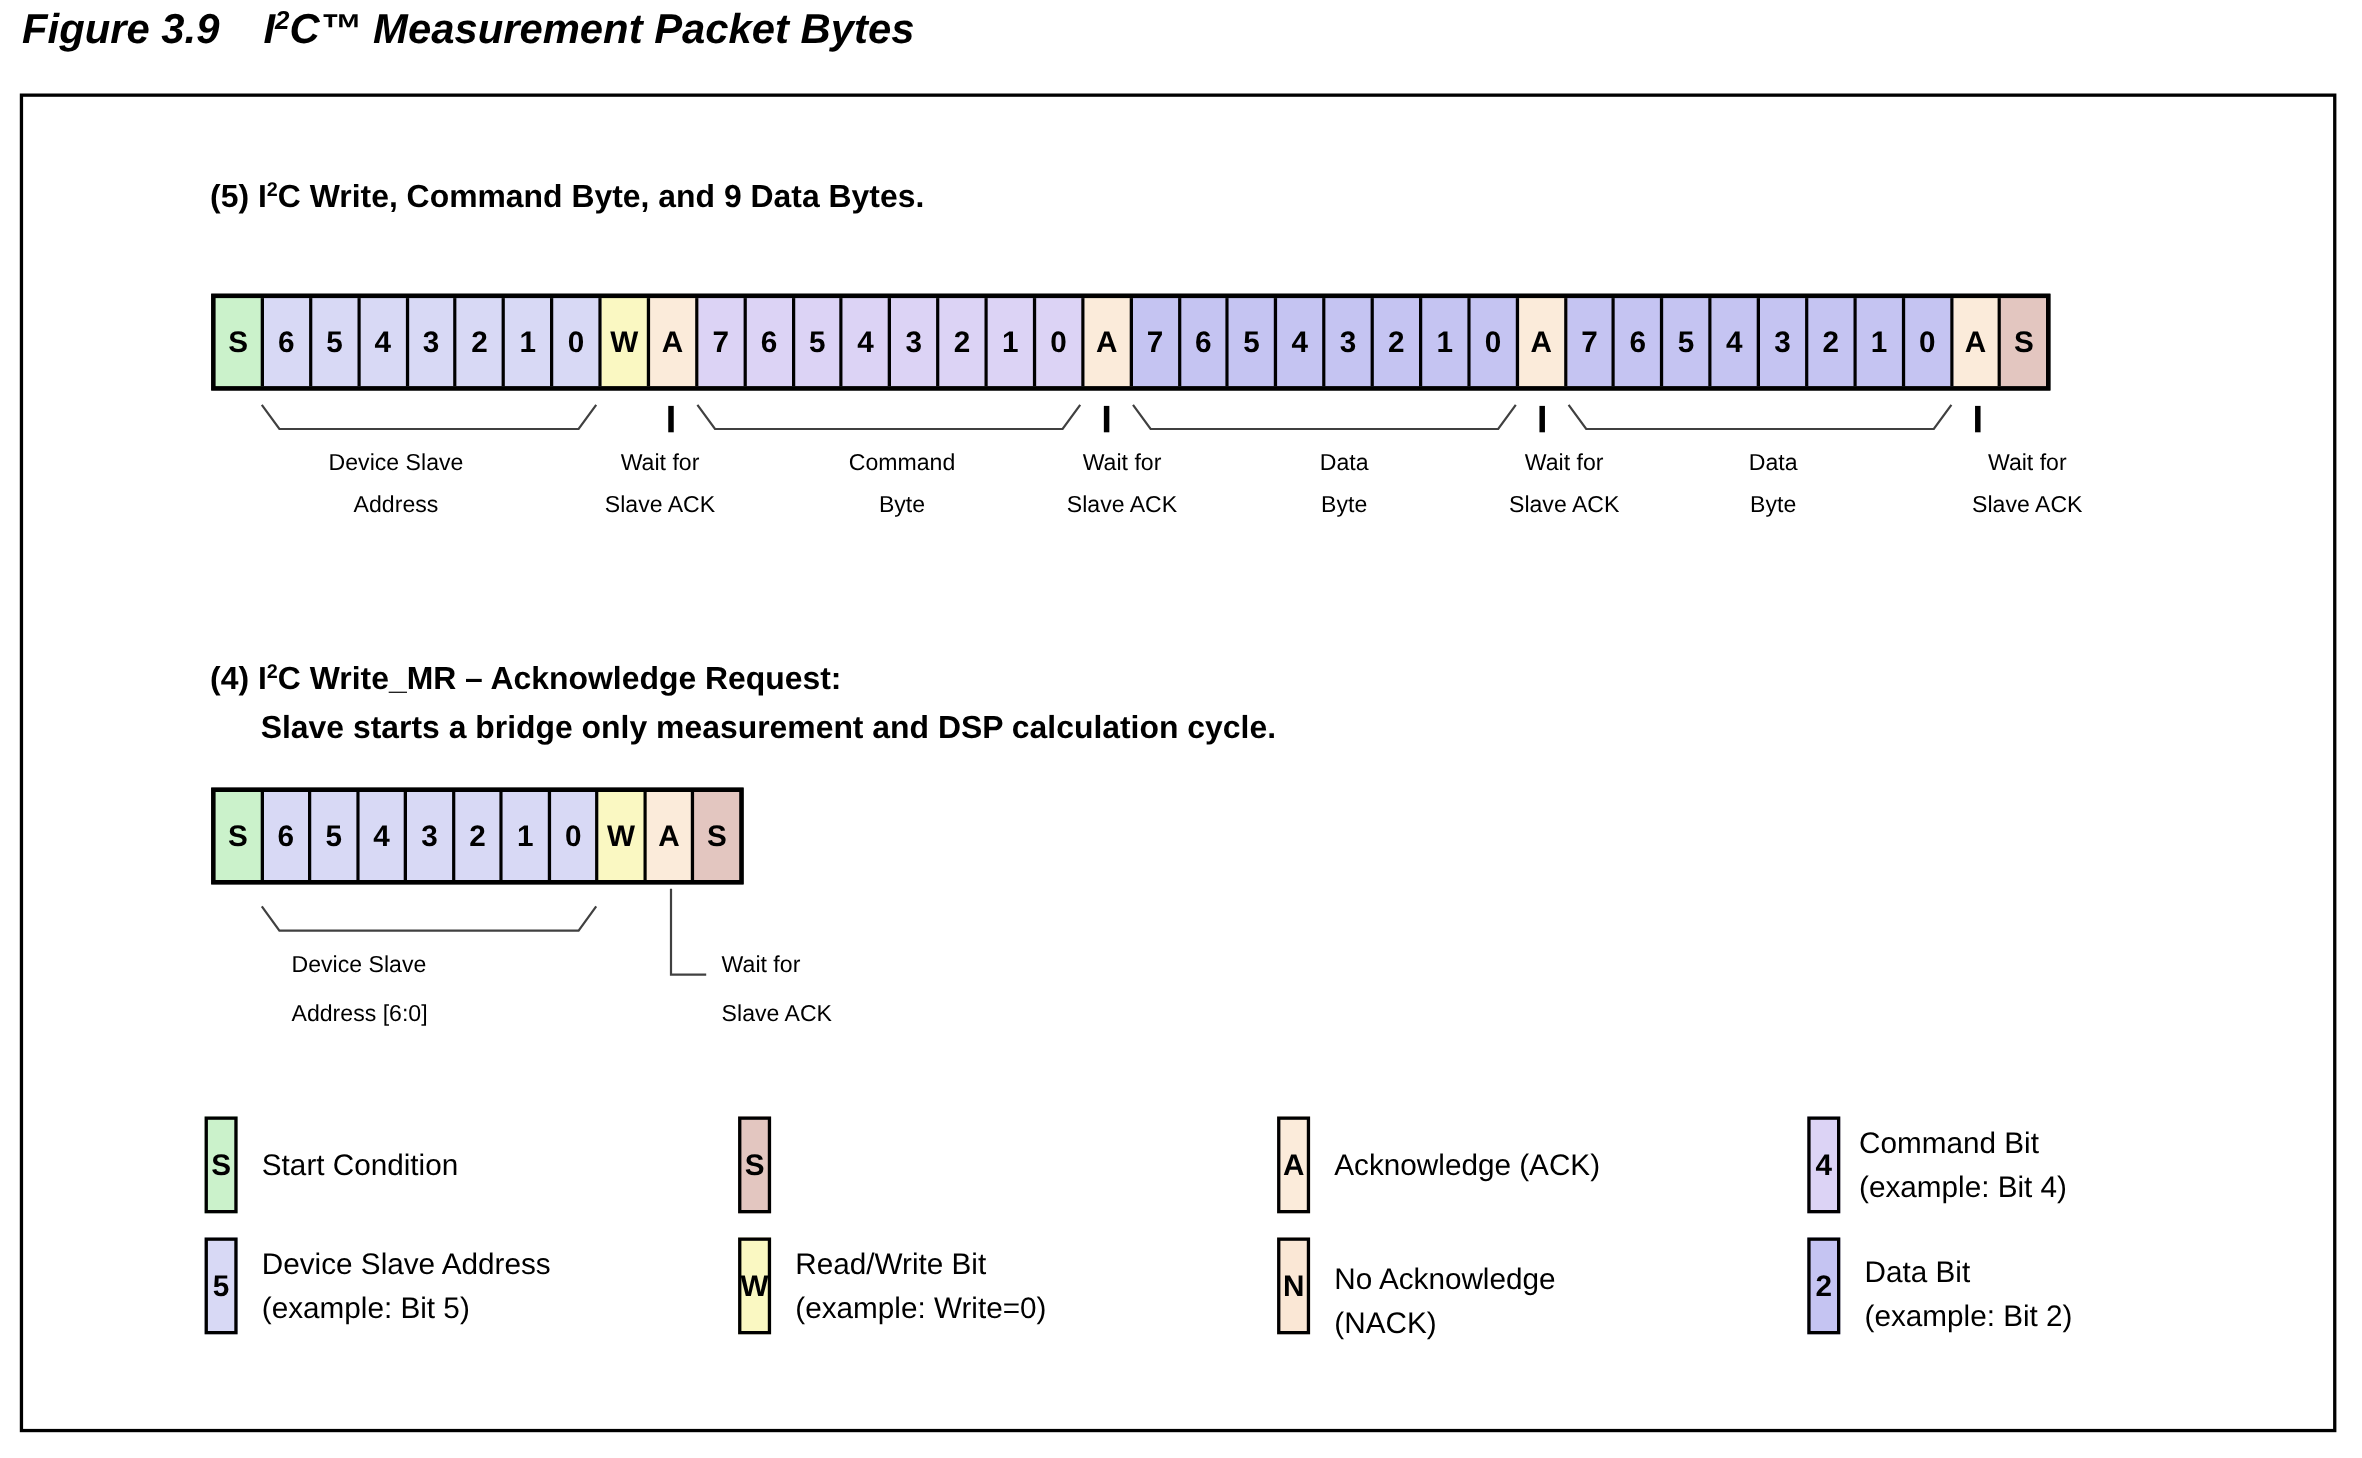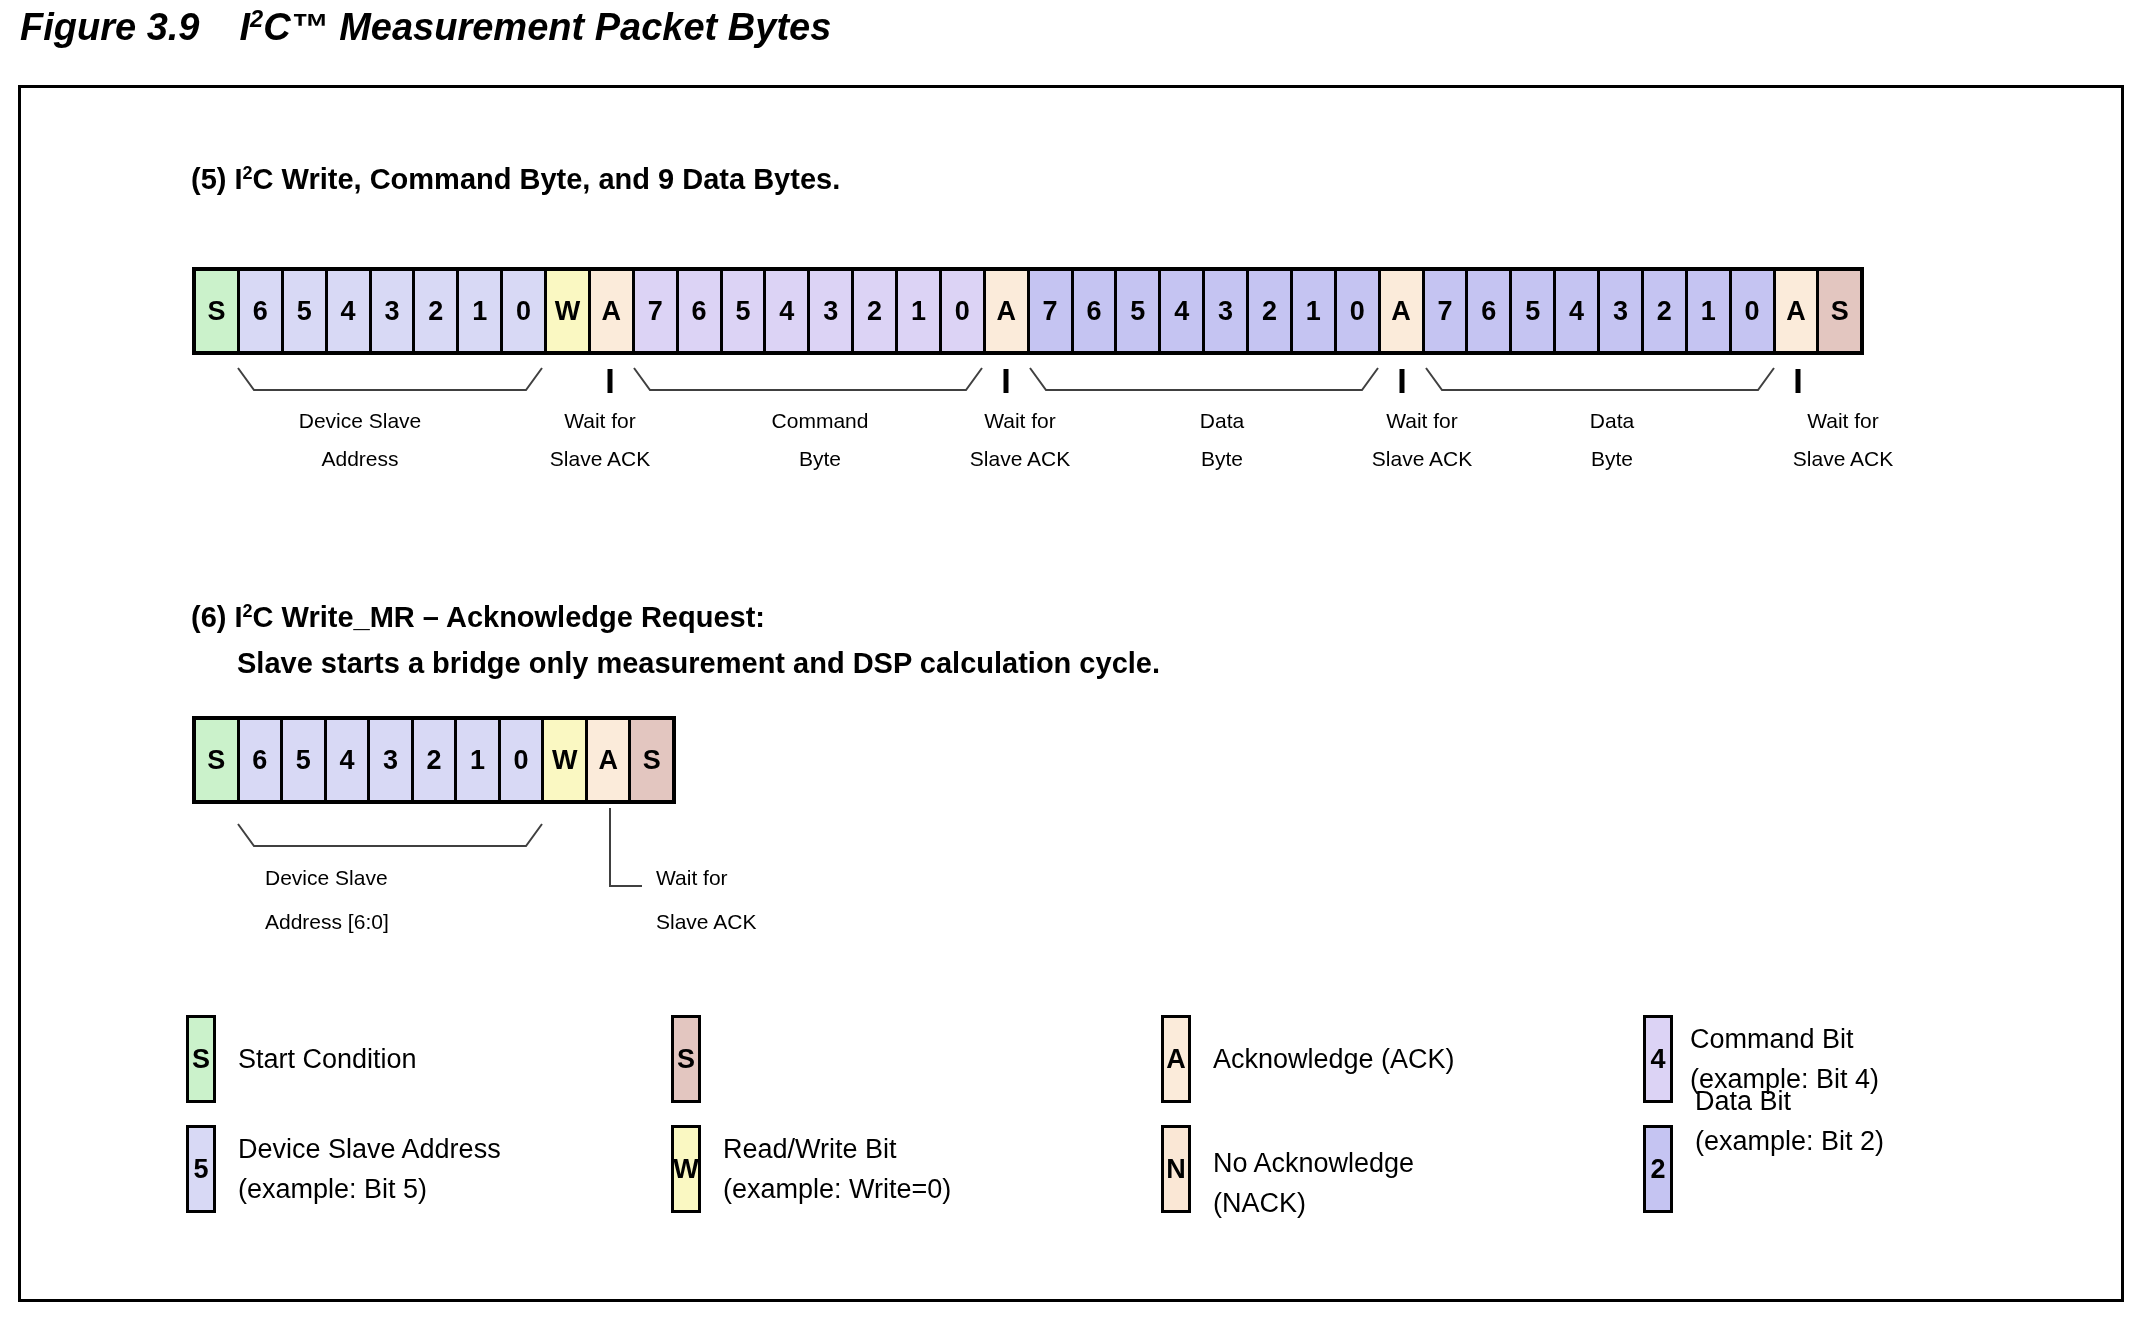--- a/index.html
+++ b/index.html
@@ -82,21 +82,21 @@
     <span class="flabel">Figure 3.9</span><span><span>I</span><sup class="s2">2</sup><span>C™ Measurement Packet Bytes</span></span>
   </div>
 
   <div class="outer-box"></div>
 
   <div class="sec-heading" style="left:191px;top:158px;">
     <span>(5) I</span><sup class="s2">2</sup><span>C Write, Command Byte, and 9 Data Bytes.</span>
   </div>
 
   <div class="sec-heading" style="left:191px;top:596px;">
-    <div><span>(6) I</span><sup class="s2">2</sup><span>C Write_MR – Acknowledge Request:</span></div>
+    <div><span>(4) I</span><sup class="s2">2</sup><span>C Write_MR – Acknowledge Request:</span></div>
     <div class="line2">Slave starts a bridge only measurement and DSP calculation cycle.</div>
   </div>
 
   <svg class="anno-svg" id="anno-svg" width="2147" height="1325">
       <path d="M 238 368 L 254 390 L 526 390 L 542 368" fill="none" stroke="#404040" stroke-width="2"></path>
       <path d="M 610 369 L 610 393" fill="none" stroke="#000000" stroke-width="5"></path>
       <path d="M 634 368 L 650 390 L 966 390 L 982 368" fill="none" stroke="#404040" stroke-width="2"></path>
       <path d="M 1006 369 L 1006 393" fill="none" stroke="#000000" stroke-width="5"></path>
       <path d="M 1030 368 L 1046 390 L 1362 390 L 1378 368" fill="none" stroke="#404040" stroke-width="2"></path>
       <path d="M 1402 369 L 1402 393" fill="none" stroke="#000000" stroke-width="5"></path>
@@ -190,15 +190,15 @@
     <div class="legend-swatch" style="left: 186px; top: 1125px; background: rgb(216, 217, 245);">5</div>
     <div class="legend-label" style="left: 238px; top: 1125px;">Device Slave Address
 (example: Bit 5)</div>
     <div class="legend-swatch" style="left: 671px; top: 1125px; background: rgb(250, 248, 194);">W</div>
     <div class="legend-label" style="left: 723px; top: 1125px;">Read/Write Bit
 (example: Write=0)</div>
     <div class="legend-swatch" style="left: 1161px; top: 1125px; background: rgb(250, 231, 213);">N</div>
     <div class="legend-label" style="left: 1213px; top: 1139px;">No Acknowledge
 (NACK)</div>
     <div class="legend-swatch" style="left: 1643px; top: 1125px; background: rgb(197, 196, 242);">2</div>
-    <div class="legend-label" style="left: 1695px; top: 1077px;">Data Bit
+    <div class="legend-label" style="left: 1695px; top: 1132px;">Data Bit
 (example: Bit 2)</div>
   </div>
 
 </body></html>

